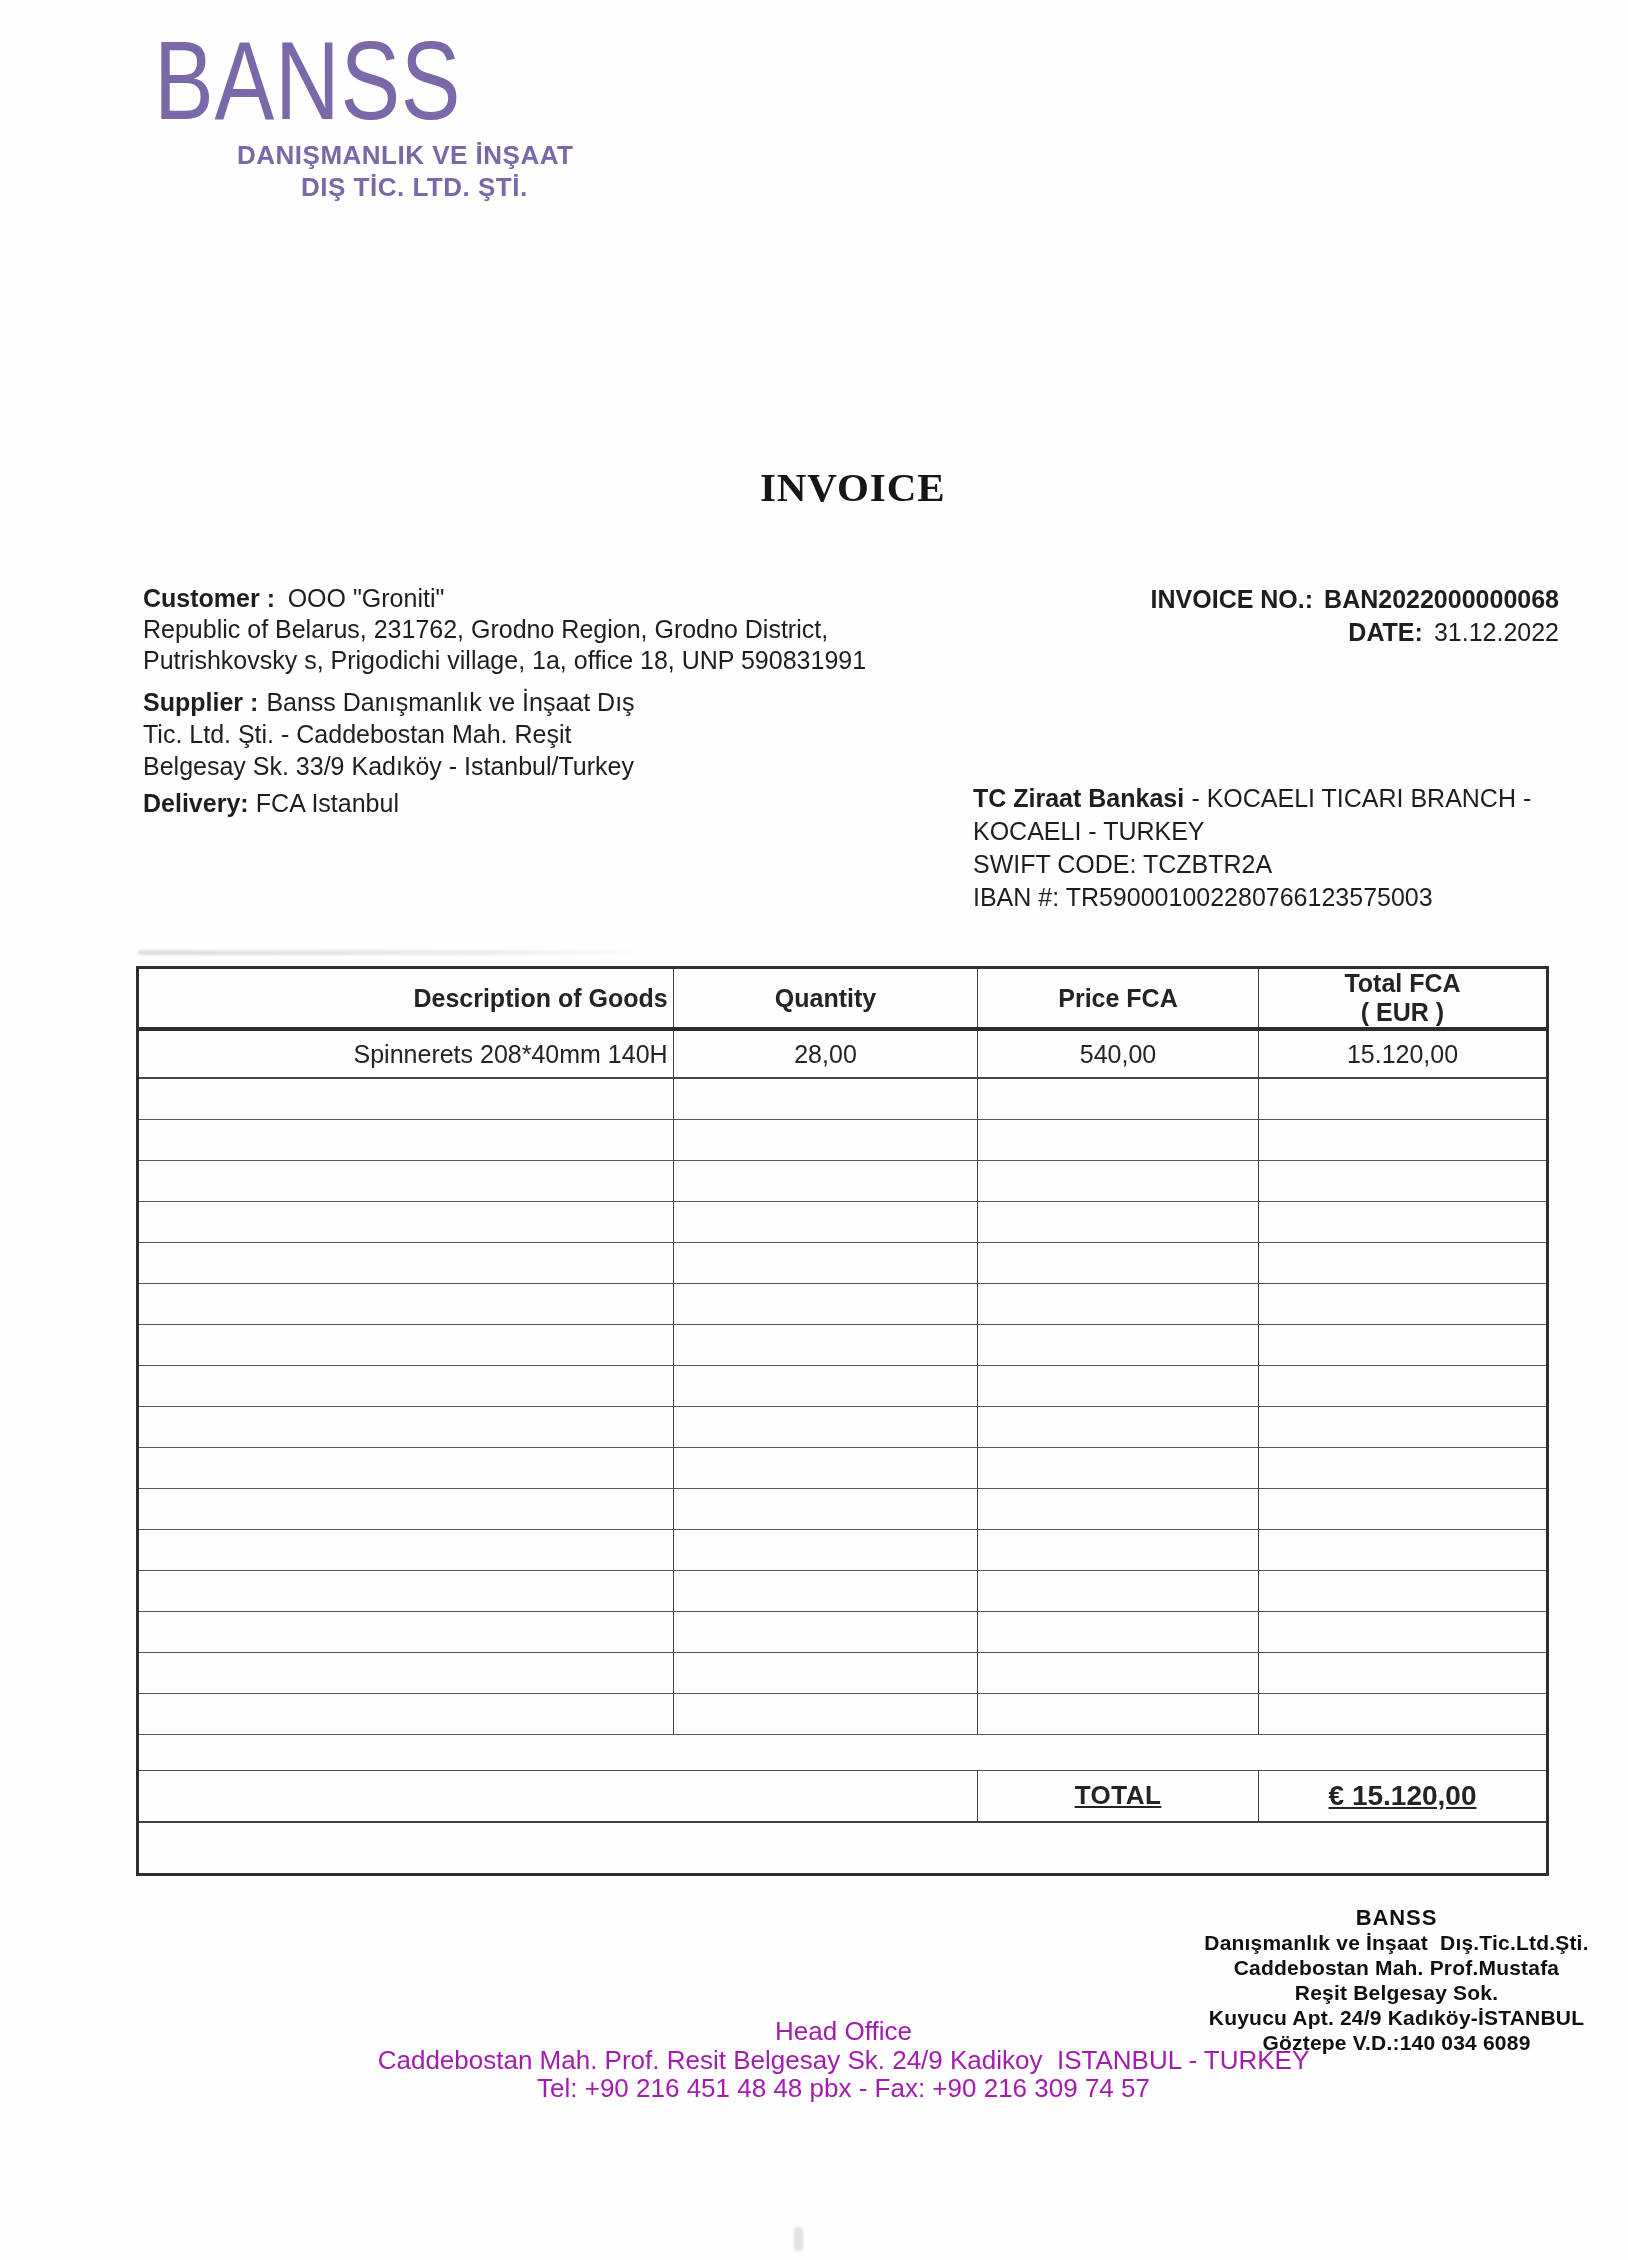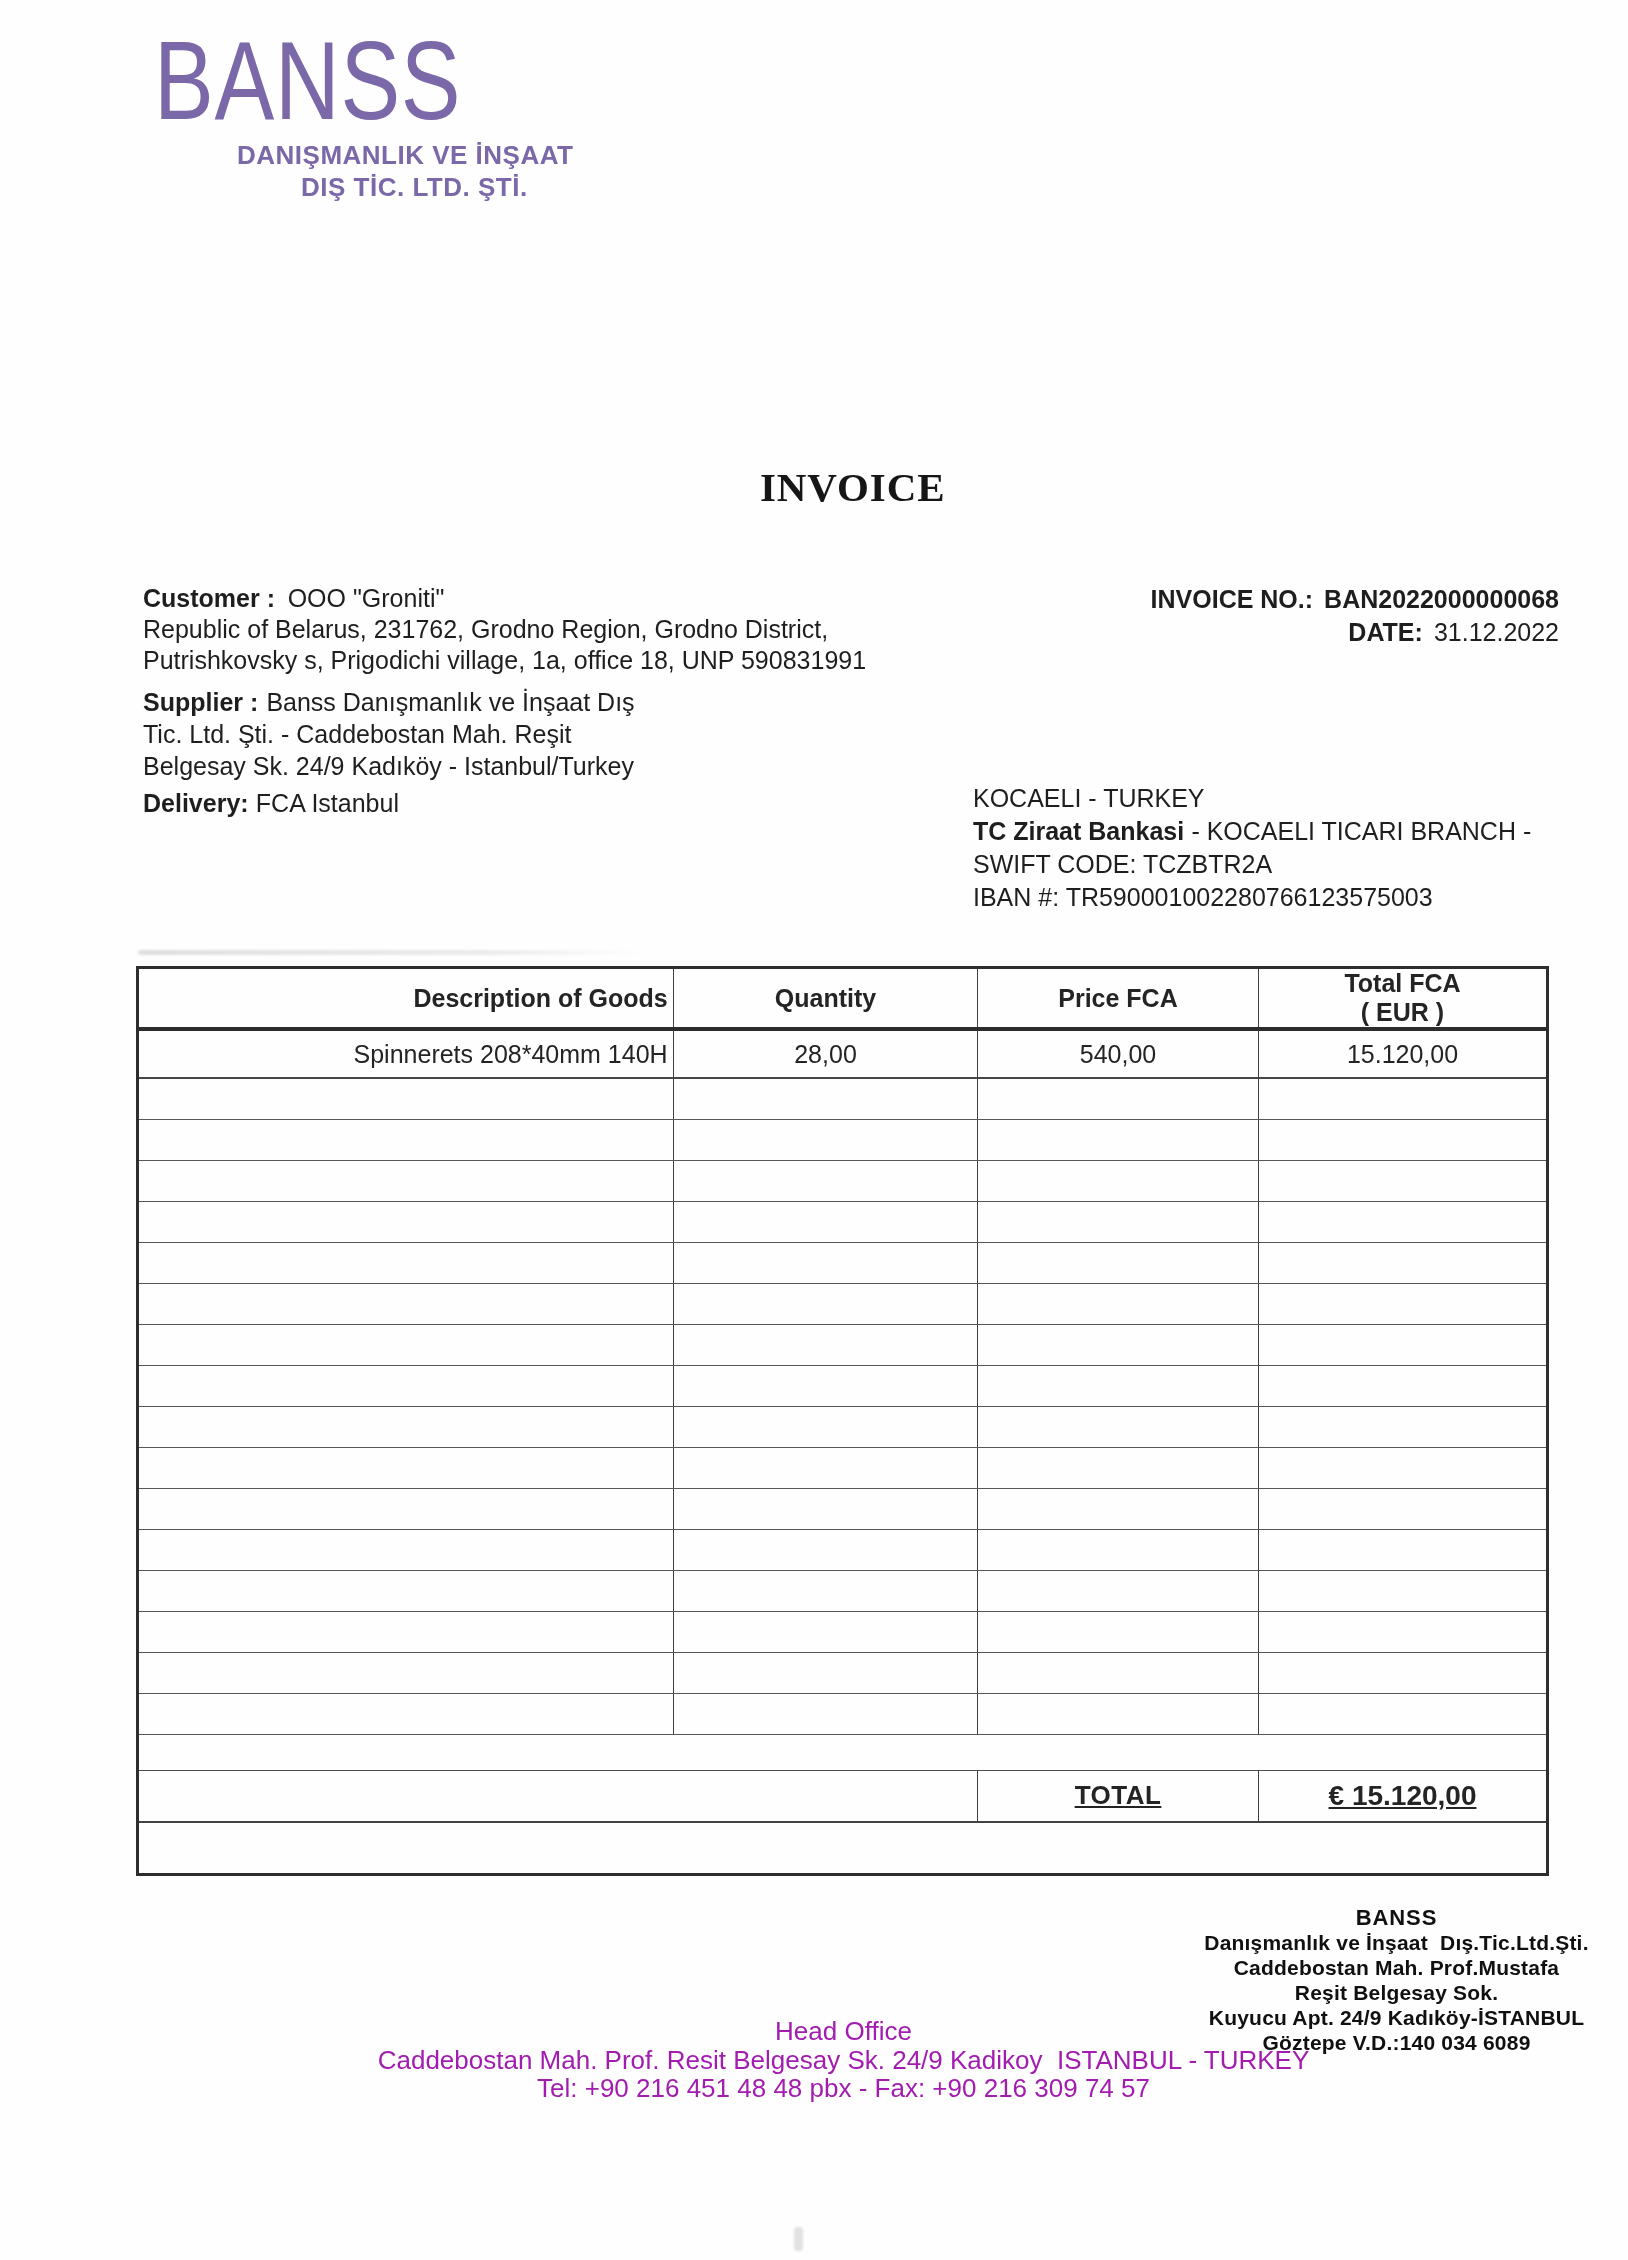--- a/index.html
+++ b/index.html
@@ -122,31 +122,31 @@
     <div>
       <span class="b">DATE:</span><span class="val">31.12.2022</span>
     </div>
   </div>
 
   <div class="supplier">
     <div>
       <span class="b">Supplier :</span><span class="rest">Banss Danışmanlık ve İnşaat Dış</span>
     </div>
     <div>Tic. Ltd. Şti. - Caddebostan Mah. Reşit</div>
-    <div>Belgesay Sk. 24/9 Kadıköy - Istanbul/Turkey</div>
+    <div>Belgesay Sk. 33/9 Kadıköy - Istanbul/Turkey</div>
     <div class="delivery-line">
       <span class="b">Delivery:</span><span class="rest">FCA Istanbul</span>
     </div>
   </div>
 
   <div class="bank">
+    <div>
+      <span class="b">TC Ziraat Bankasi</span><span class="rest">- KOCAELI TICARI BRANCH -</span>
+    </div>
     <div>KOCAELI - TURKEY</div>
-    <div>
-      <span class="b">TC Ziraat Bankasi</span><span class="rest">- KOCAELI TICARI BRANCH -</span>
-    </div>
     <div>SWIFT CODE: TCZBTR2A</div>
     <div>IBAN #: TR590001002280766123575003</div>
   </div>
 
   <table class="inv-table">
     <colgroup>
         <col class="c1">
         <col class="c2">
         <col class="c3">
         <col class="c4">

